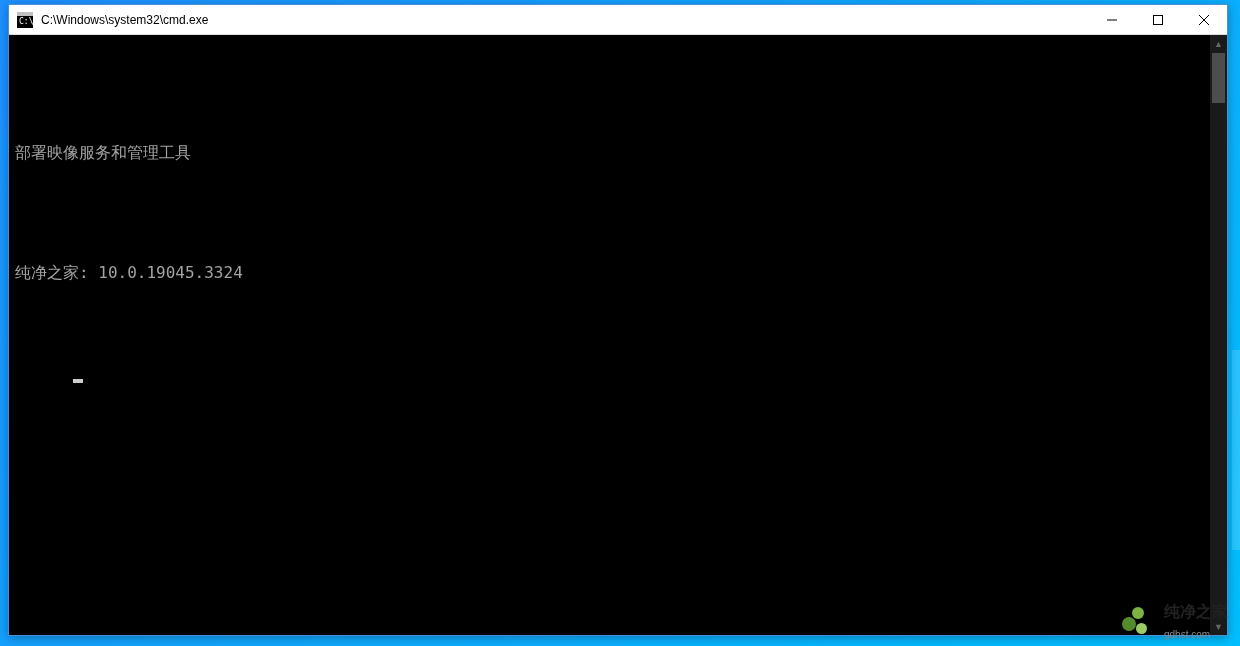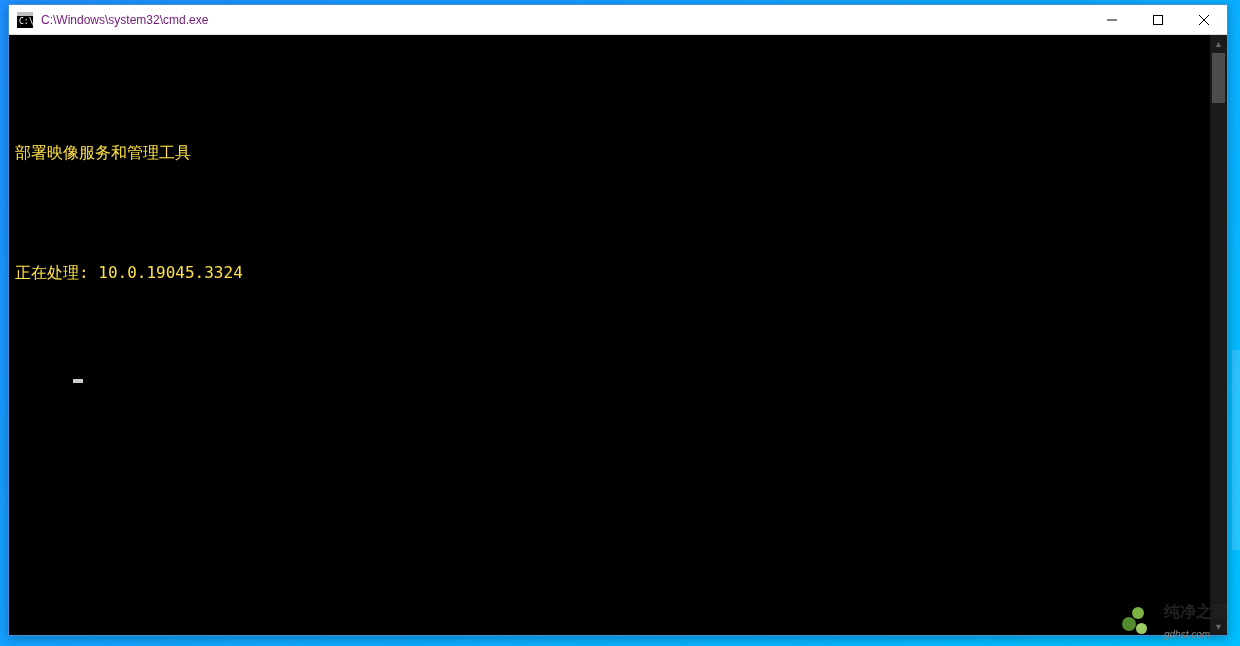--- a/index.html
+++ b/index.html
@@ -33,21 +33,21 @@
       height: 16px;
       margin: 0 6px 0 8px;
       display: inline-flex;
       align-items: center;
       justify-content: center;
     }
     .titlebar-icon svg { width: 16px; height: 16px; }
     .titlebar-title {
       flex: 1;
       font-size: 12px;
-      color: #701a75;
+      color: #000000;
       padding-left: 2px;
     }
     .titlebar-controls {
       display: flex;
       height: 100%;
     }
     .win-btn {
       width: 46px;
       height: 30px;
       display: flex;
@@ -61,21 +61,21 @@
     .terminal-body {
       position: relative;
       background: #000;
       height: calc(100% - 30px);
       padding: 8px 6px 6px 6px;
     }
     .terminal-content {
       font-family: "NSimSun", "SimSun", "Consolas", monospace;
       font-size: 16px;
       line-height: 1.25;
-      color: #fde047;
+      color: #a3a3a3;
       white-space: pre-wrap;
       word-break: break-all;
       width: calc(100% - 18px);
     }
     .terminal-line { display: block; }
     .blank-line { height: 20px; }
     .cursor {
       display: inline-block;
       width: 10px;
       height: 4px;
@@ -129,21 +129,21 @@
     .wm-dot {
       position: absolute;
       border-radius: 50%;
       background: #7cb342;
     }
     .wm-dot.d1 { width: 12px; height: 12px; top: 2px; left: 14px; }
     .wm-dot.d2 { width: 14px; height: 14px; top: 12px; left: 4px; background: #558b2f; }
     .wm-dot.d3 { width: 11px; height: 11px; top: 18px; left: 18px; background: #9ccc65; }
     .wm-text { display: flex; flex-direction: column; line-height: 1; }
     .wm-title { font-size: 16px; font-weight: bold; color: #222; font-family: "Microsoft YaHei", sans-serif; }
-    .wm-sub { font-size: 10px; color: #888; margin-top: 10px; font-style: italic; }
+    .wm-sub { font-size: 10px; color: #888; margin-top: 10px; }
     .desktop-edge {
       position: absolute;
       right: 0;
       top: 350px;
       width: 8px;
       height: 200px;
       background: rgba(255,255,255,0.15);
     }
   </style>
 </head>
@@ -179,21 +179,21 @@
           </svg>
       </button>
     </div>
   </div>
 
   <div class="terminal-body">
     <div class="terminal-content">
       <div class="blank-line"></div>
       <span class="terminal-line">部署映像服务和管理工具</span>
       <div class="blank-line"></div>
-      <span class="terminal-line">正在处理: 10.0.19045.3324</span>
+      <span class="terminal-line">纯净之家: 10.0.19045.3324</span>
       <div class="blank-line"></div>
       <span class="cursor"></span>
     </div>
     <div class="scrollbar">
       <div class="scroll-arrow up">▲</div>
       <div class="scroll-thumb"></div>
       <div class="scroll-arrow down">▼</div>
     </div>
   </div>
 </div>

